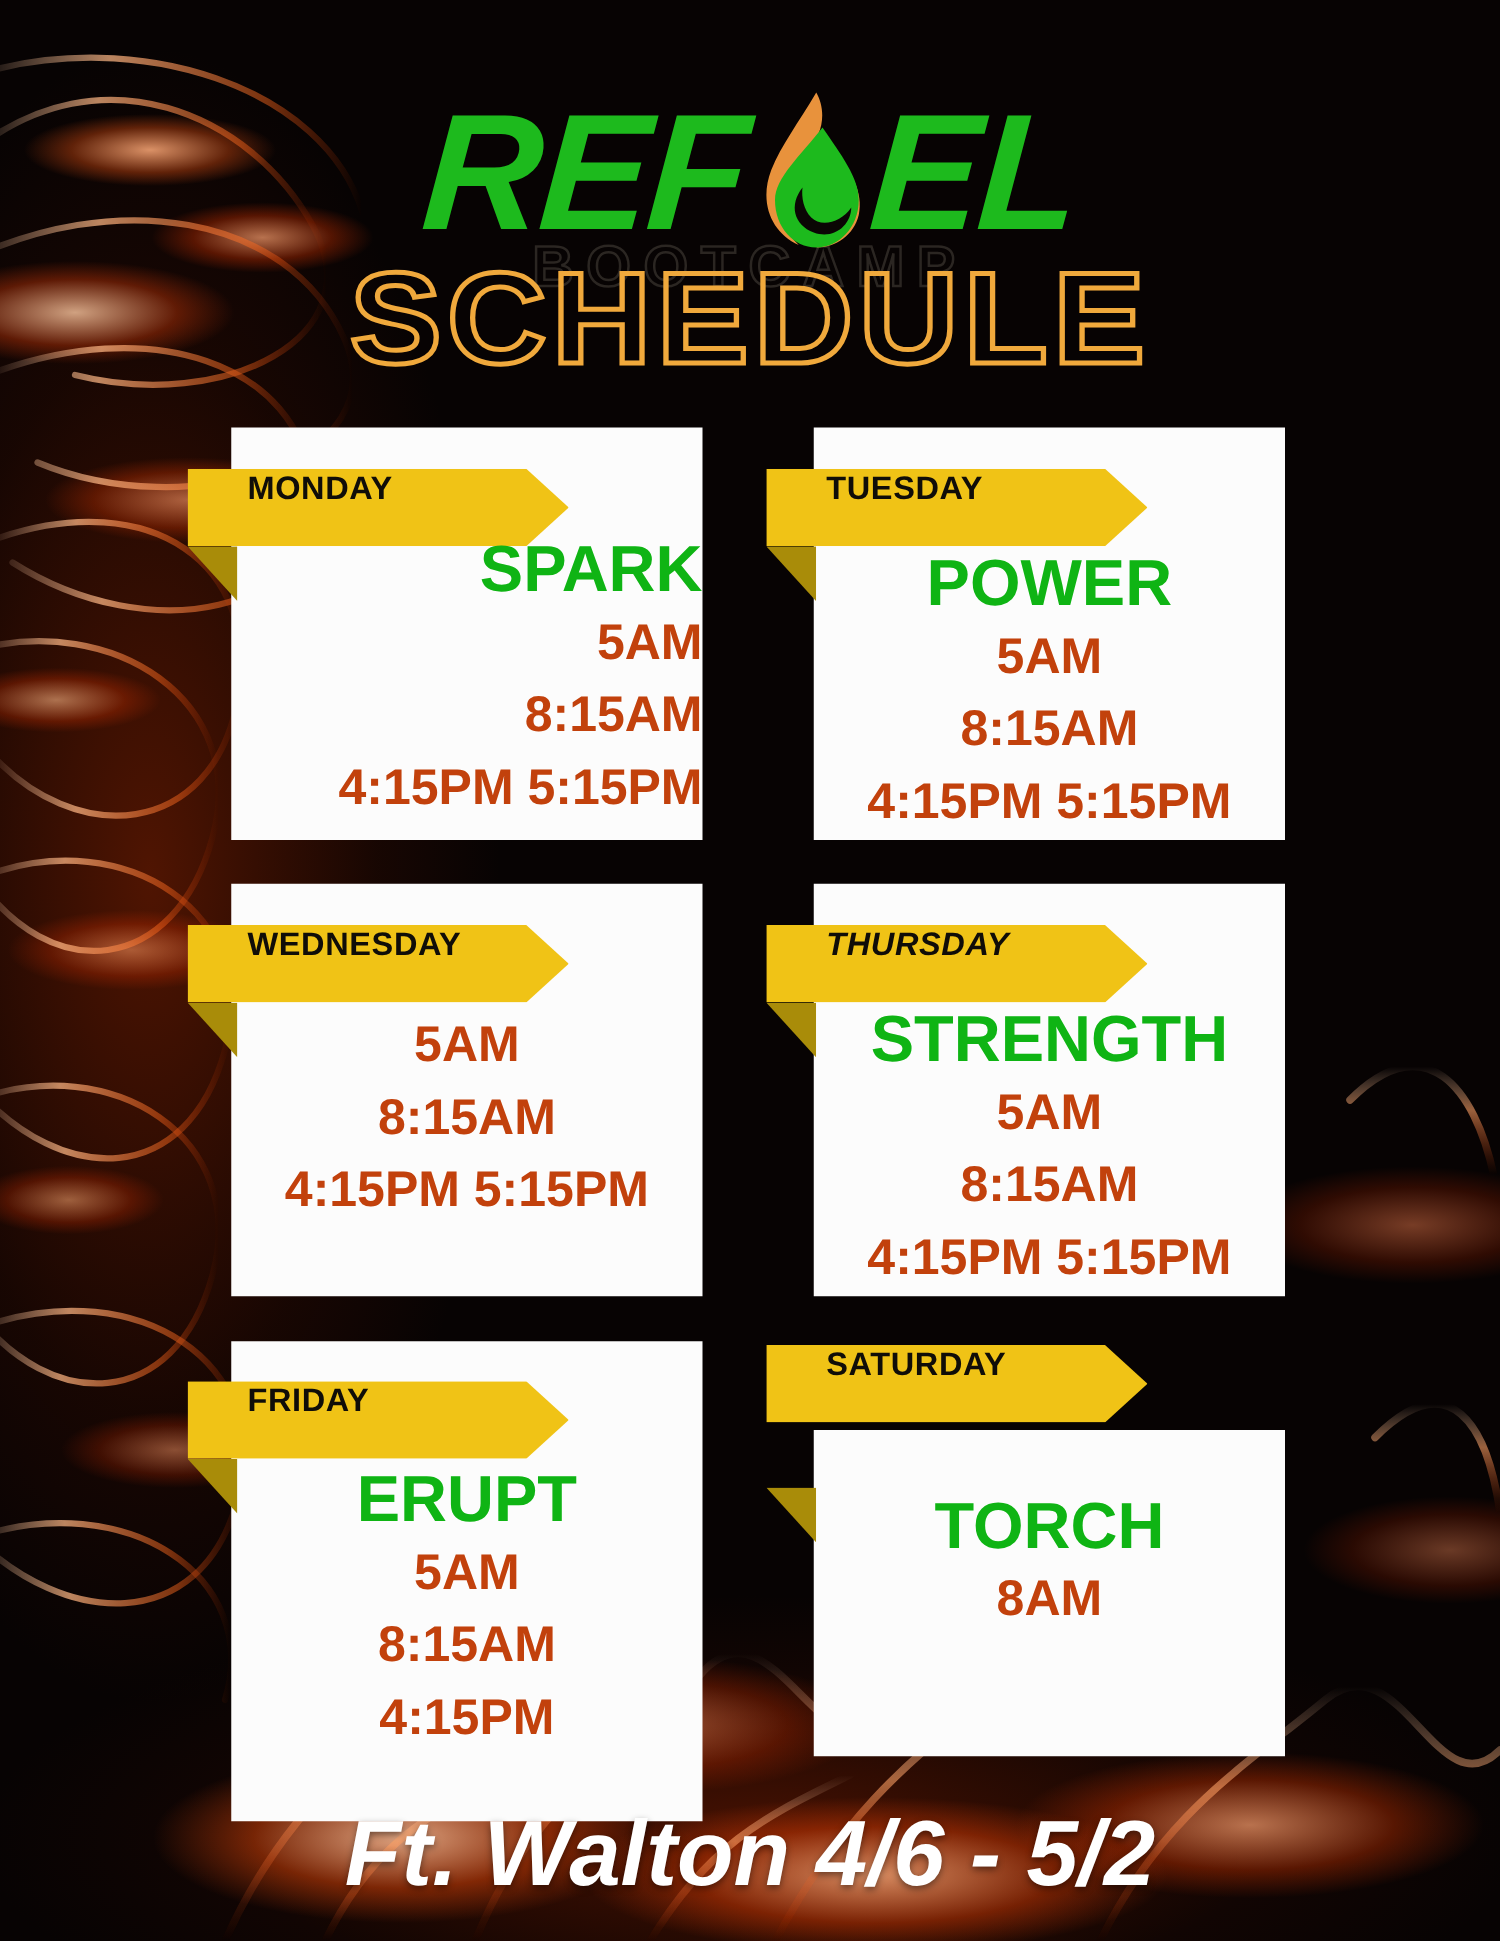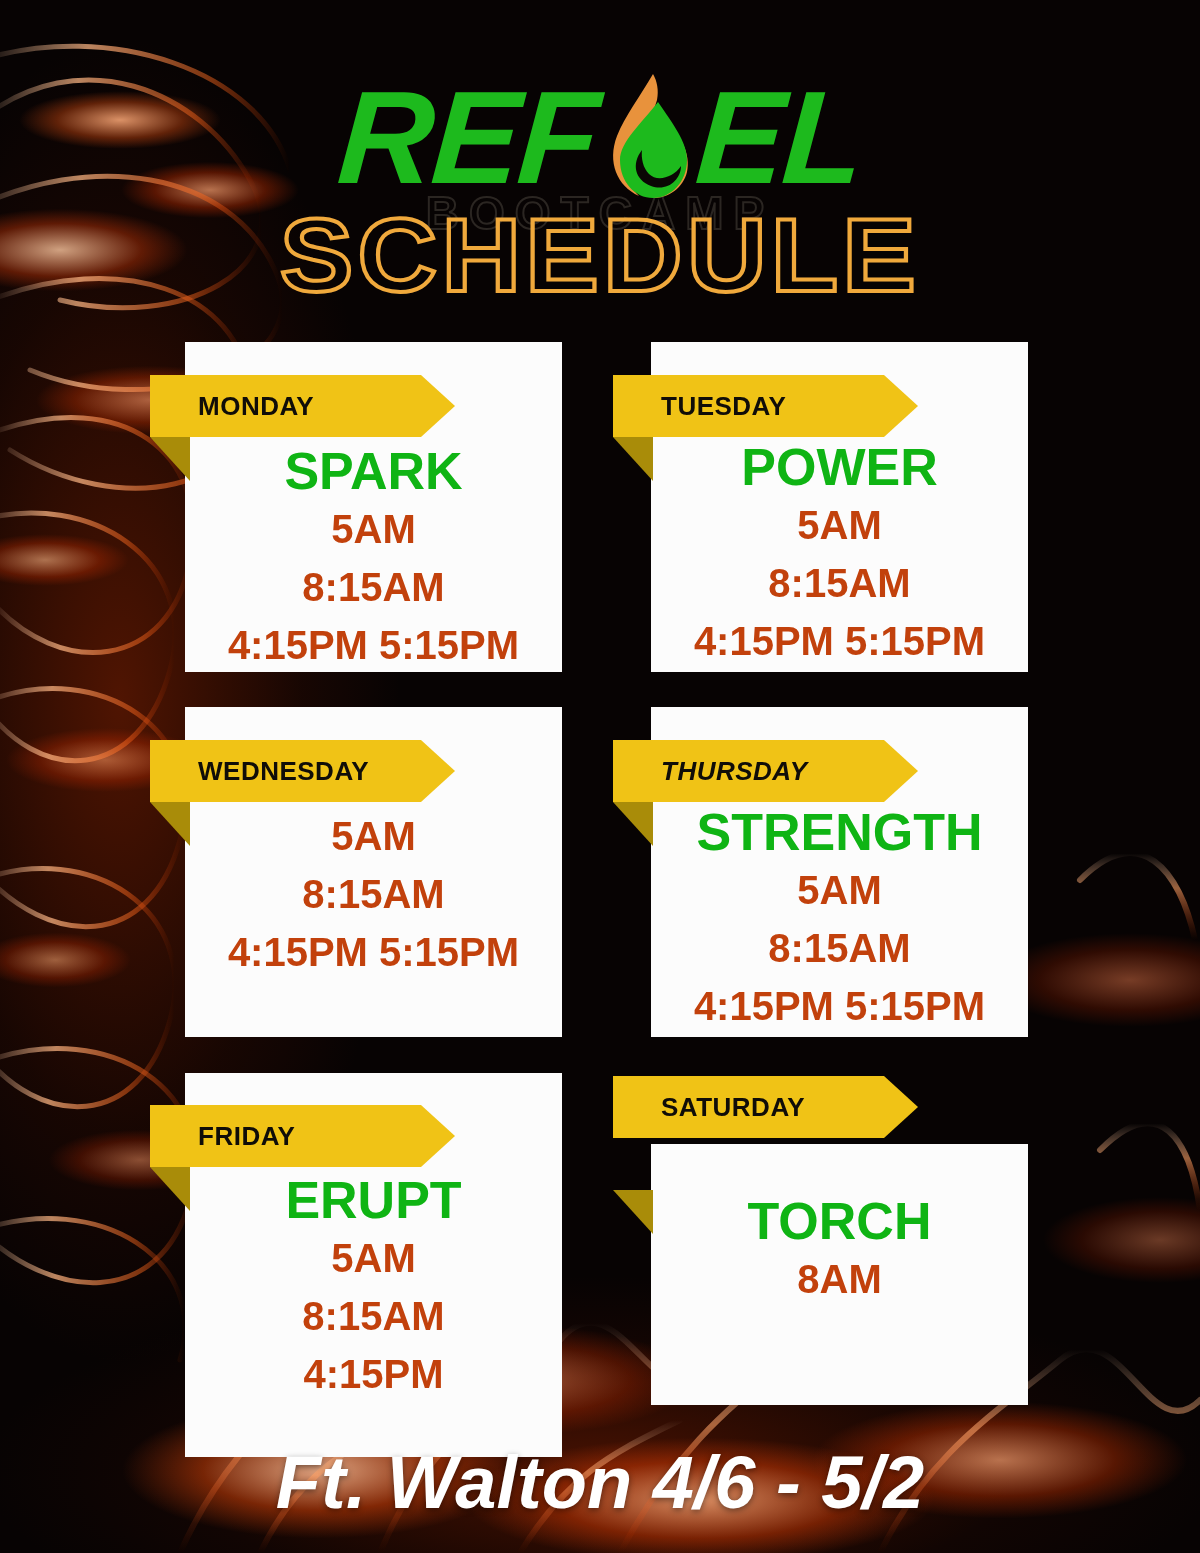--- a/index.html
+++ b/index.html
@@ -129,21 +129,21 @@
     position: absolute;
     background: #FCFCFC;
   }
 
   
   .ribbon {
     position: absolute;
     height: 62px;
     background: #F0C316;
     display: flex;
-    align-items: center;
+    align-items: flex-start;
     z-index: 3;
     clip-path: polygon(0 0, calc(100% - 34px) 0, 100% 50%, calc(100% - 34px) 100%, 0 100%);
   }
 
   .ribbon-label {
     font-weight: bold;
     font-size: 26px;
     letter-spacing: .5px;
     color: #100D08;
     white-space: nowrap;
@@ -264,21 +264,21 @@
       </span>
       <span class="logo-word part-b">EL</span>
     </div>
 
     <div class="schedule-word">SCHEDULE</div>
   </div>
 
   <div class="grid">
 
     <div class="card" style="left:185px; top:4px; width:377px; height:330px;">
-      <div class="card-body" style="top:102px;">
+      <div class="card-body" style="top:87px;text-align:right;">
         <div class="class-name">SPARK</div>
         <div class="time-list">
           <div class="time-row">5AM</div>
           <div class="time-row">8:15AM</div>
           <div class="time-row">4:15PM 5:15PM</div>
         </div>
       </div>
     </div>
     <div class="ribbon-fold" style="left:150px; top:99px;"></div>
     <div class="ribbon" style="left:150px; top:37px; width:305px;">

